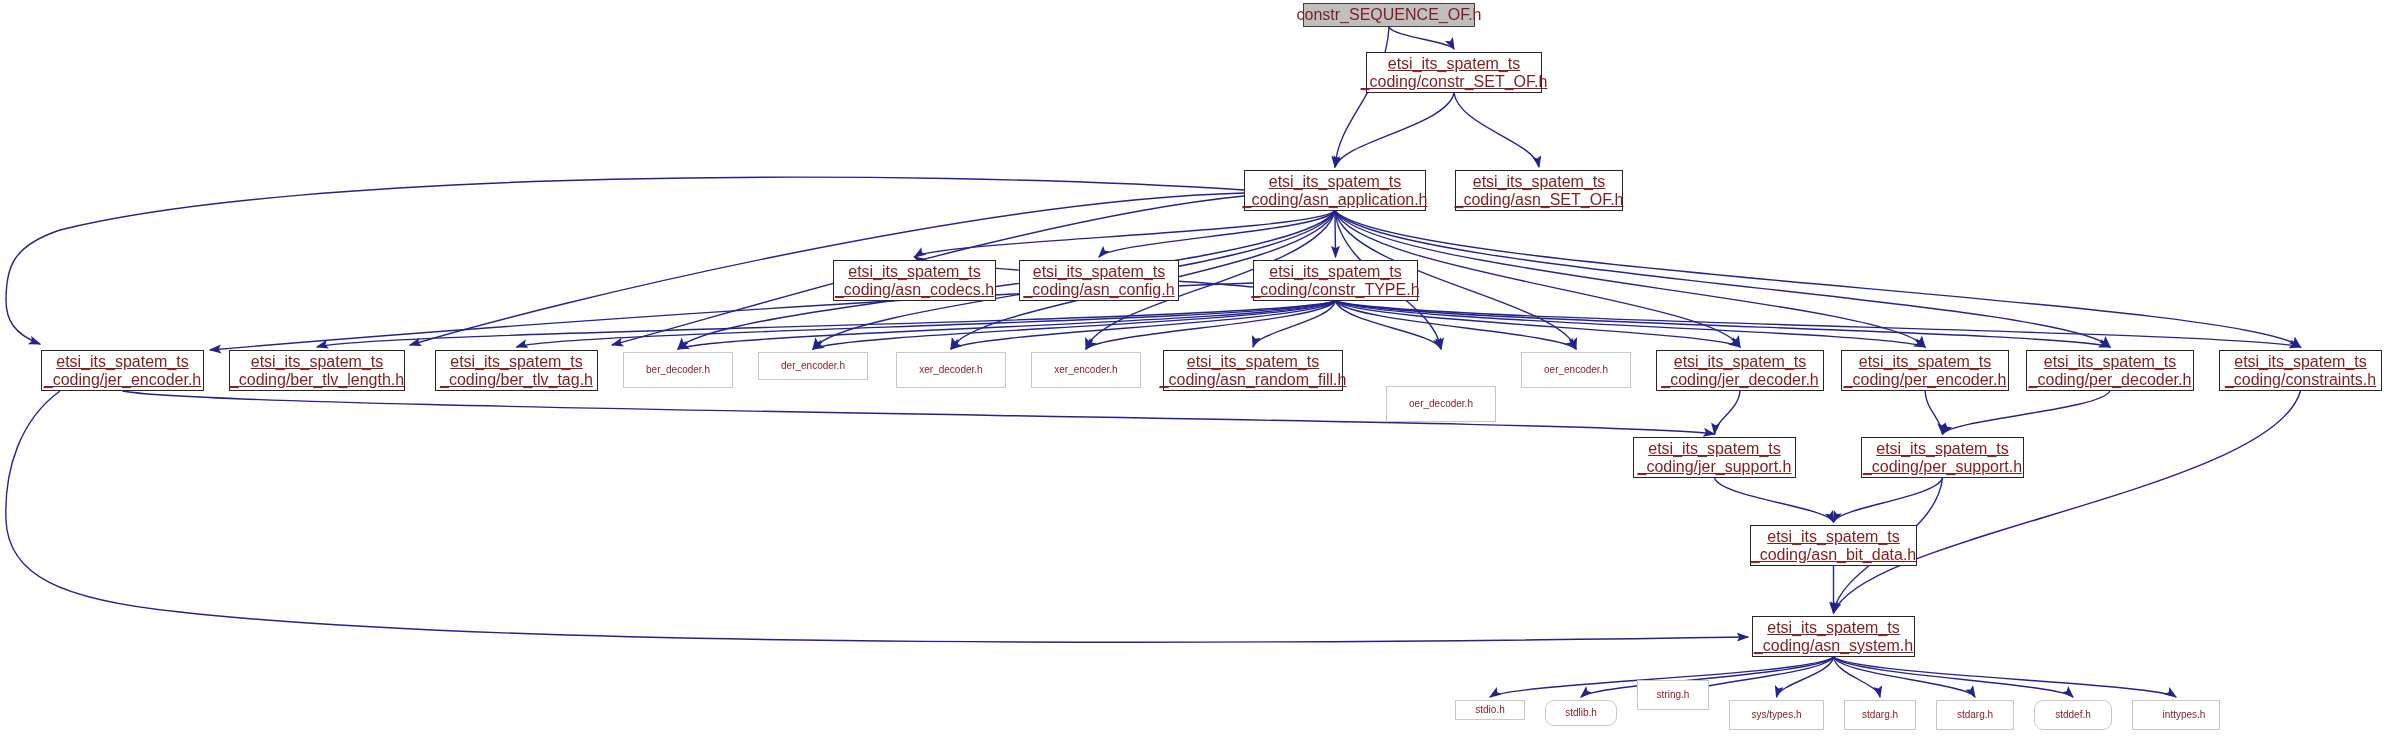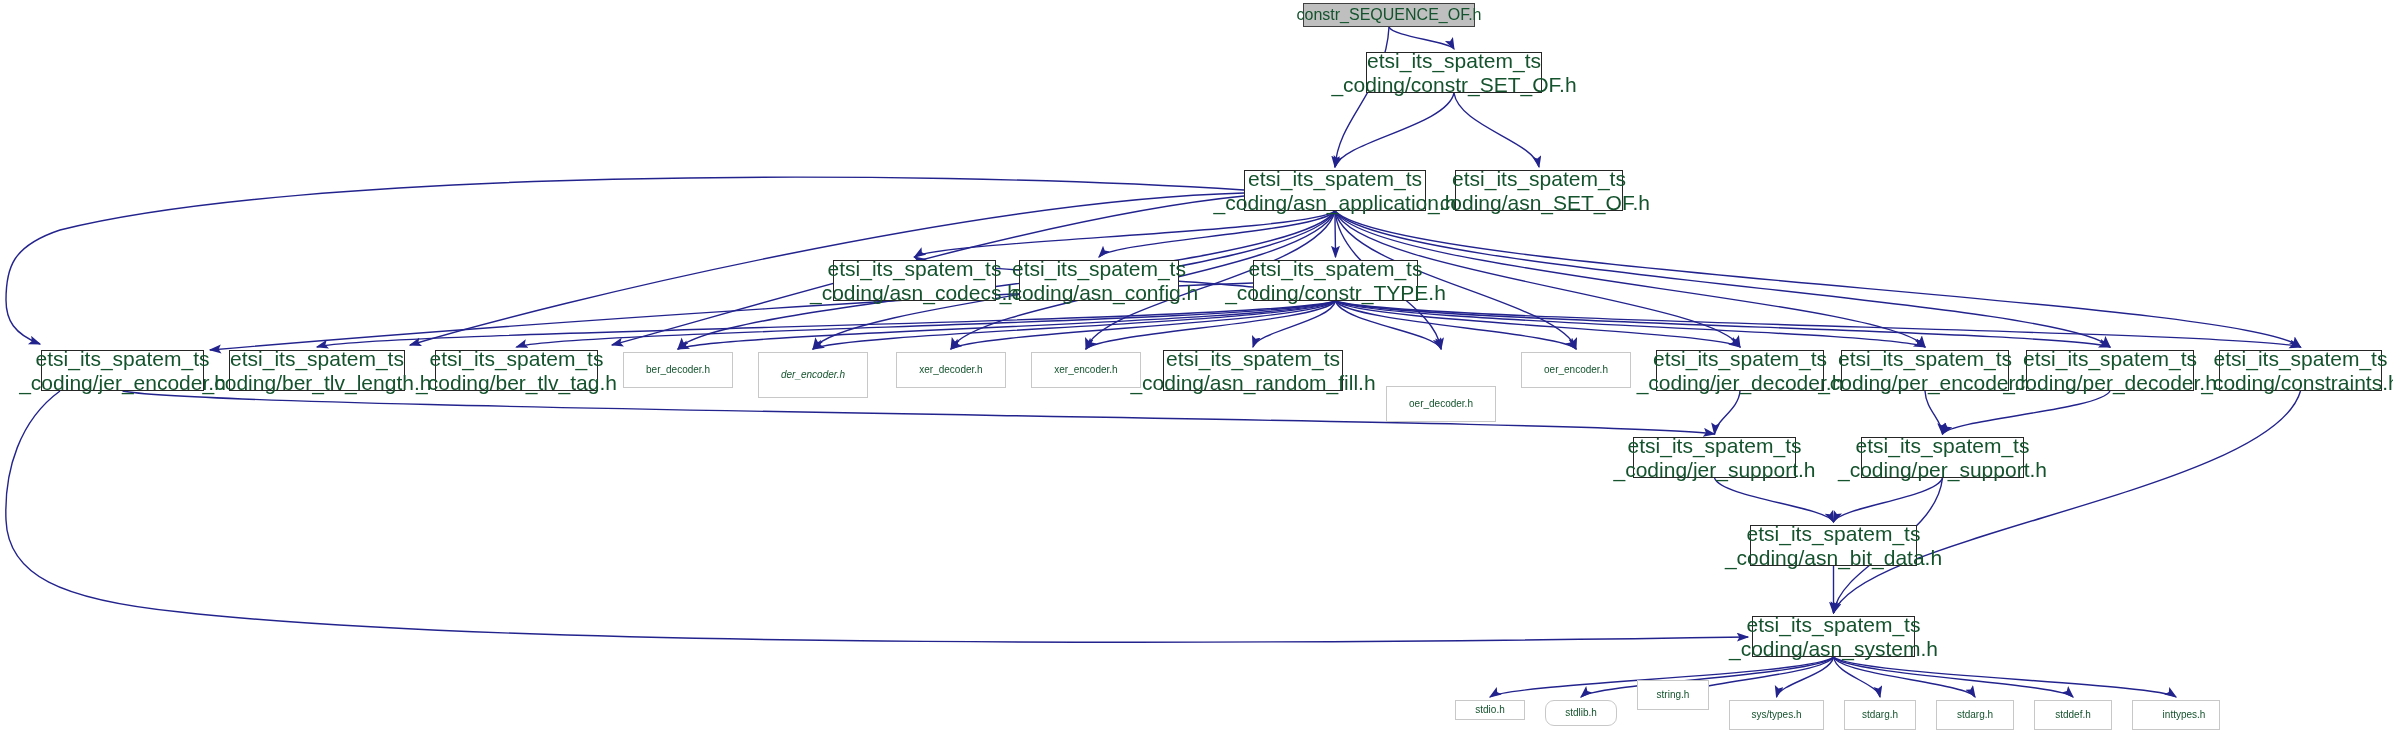--- a/index.html
+++ b/index.html
@@ -1,21 +1,21 @@
 <!DOCTYPE html>
 <html><head>
 <meta charset="utf-8">
 <style>
   html,body{margin:0;padding:0;background:#ffffff;}
   body{font-family:"Liberation Sans",sans-serif;}
   #graph-root{position:relative;width:2393px;height:737px;overflow:hidden;background:#fff;}
   svg.edges{position:absolute;left:0;top:0;width:2393px;height:737px;}
-  .node{position:absolute;box-sizing:border-box;display:flex;align-items:center;justify-content:center;text-align:center;background:#ffffff;color:#14532d;line-height:1.12;white-space:pre;}
+  .node{position:absolute;box-sizing:border-box;display:flex;align-items:center;justify-content:center;text-align:center;background:#ffffff;color:#7f1d1d;line-height:1.12;white-space:pre;}
   .node.normal{border:1px solid #c8c8c8;font-size:10px;}
-  .node.hdr{border:1.6px solid #262626;font-size:21px;}
+  .node.hdr{border:1.6px solid #262626;font-size:16px;text-decoration:underline;}
   .node.root{border:1.6px solid #404040;background:#bfbfbf;font-size:16px;}
   .node span{display:block;pointer-events:none;}
 </style>
 </head>
 <body>
 
 <div id="graph-root">
   <svg class="edges" viewBox="0 0 2393 737" xmlns="http://www.w3.org/2000/svg">
     <defs>
       <marker id="arrow" markerWidth="9" markerHeight="9" refX="8" refY="3.2" orient="auto" markerUnits="strokeWidth">
@@ -92,21 +92,21 @@
 _coding/asn_config.h</span></div>
       <div class="node hdr" style="left: 1253px; top: 260px; width: 165px; height: 41px;"><span>etsi_its_spatem_ts
 _coding/constr_TYPE.h</span></div>
       <div class="node hdr" style="left: 41px; top: 350px; width: 163px; height: 41px;"><span>etsi_its_spatem_ts
 _coding/jer_encoder.h</span></div>
       <div class="node hdr" style="left: 229px; top: 350px; width: 176px; height: 41px;"><span>etsi_its_spatem_ts
 _coding/ber_tlv_length.h</span></div>
       <div class="node hdr" style="left: 435px; top: 350px; width: 163px; height: 41px;"><span>etsi_its_spatem_ts
 _coding/ber_tlv_tag.h</span></div>
       <div class="node normal" style="left: 623px; top: 352px; width: 110px; height: 36px;"><span>ber_decoder.h</span></div>
-      <div class="node normal" style="left: 758px; top: 352px; width: 110px; height: 46px; font-style: italic;"><span>der_encoder.h</span></div>
+      <div class="node normal" style="left: 758px; top: 352px; width: 110px; height: 28px;"><span>der_encoder.h</span></div>
       <div class="node normal" style="left: 896px; top: 352px; width: 110px; height: 36px;"><span>xer_decoder.h</span></div>
       <div class="node normal" style="left: 1031px; top: 352px; width: 110px; height: 36px;"><span>xer_encoder.h</span></div>
       <div class="node hdr" style="left: 1163px; top: 350px; width: 180px; height: 41px;"><span>etsi_its_spatem_ts
 _coding/asn_random_fill.h</span></div>
       <div class="node normal" style="left: 1386px; top: 352px; width: 110px; height: 36px; margin-top: 34px;"><span>oer_decoder.h</span></div>
       <div class="node normal" style="left: 1521px; top: 352px; width: 110px; height: 36px;"><span>oer_encoder.h</span></div>
       <div class="node hdr" style="left: 1656px; top: 350px; width: 168px; height: 41px;"><span>etsi_its_spatem_ts
 _coding/jer_decoder.h</span></div>
       <div class="node hdr" style="left: 1841px; top: 350px; width: 168px; height: 41px;"><span>etsi_its_spatem_ts
 _coding/per_encoder.h</span></div>
@@ -121,16 +121,16 @@
       <div class="node hdr" style="left: 1750px; top: 525px; width: 167px; height: 41px;"><span>etsi_its_spatem_ts
 _coding/asn_bit_data.h</span></div>
       <div class="node hdr" style="left: 1752px; top: 616px; width: 163px; height: 41px;"><span>etsi_its_spatem_ts
 _coding/asn_system.h</span></div>
       <div class="node normal" style="left: 1455px; top: 700px; width: 70px; height: 20px;"><span>stdio.h</span></div>
       <div class="node normal" style="left: 1545px; top: 700px; width: 72px; height: 26px; border-radius: 9px;"><span>stdlib.h</span></div>
       <div class="node normal" style="left: 1637px; top: 680px; width: 72px; height: 30px;"><span>string.h</span></div>
       <div class="node normal" style="left: 1729px; top: 700px; width: 95px; height: 30px;"><span>sys/types.h</span></div>
       <div class="node normal" style="left: 1844px; top: 700px; width: 72px; height: 30px;"><span>stdarg.h</span></div>
       <div class="node normal" style="left: 1936px; top: 700px; width: 78px; height: 30px;"><span>stdarg.h</span></div>
-      <div class="node normal" style="left: 2034px; top: 700px; width: 78px; height: 30px;"><span>stddef.h</span></div>
+      <div class="node normal" style="left: 2034px; top: 700px; width: 78px; height: 30px; border-radius: 9px;"><span>stddef.h</span></div>
       <div class="node normal" style="left: 2132px; top: 700px; width: 88px; height: 30px; padding-left: 16px;"><span>inttypes.h</span></div>
     </div>
 </div>
 
 </body></html>

